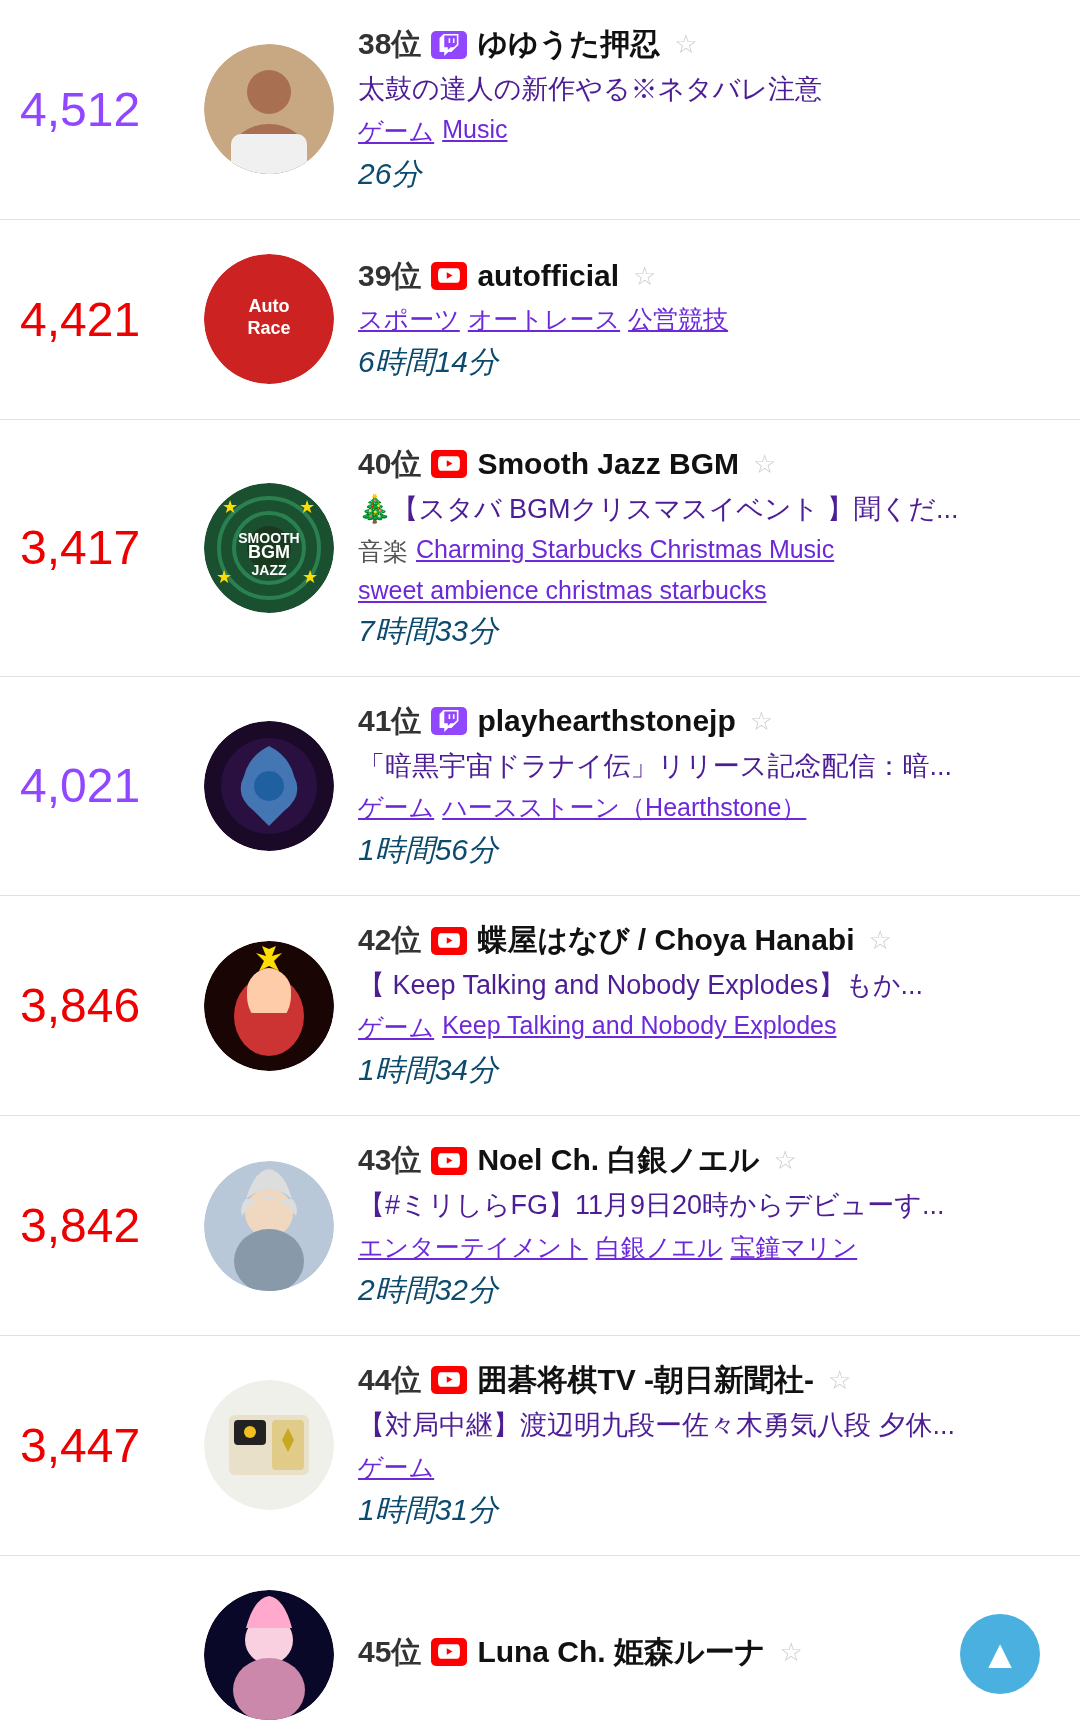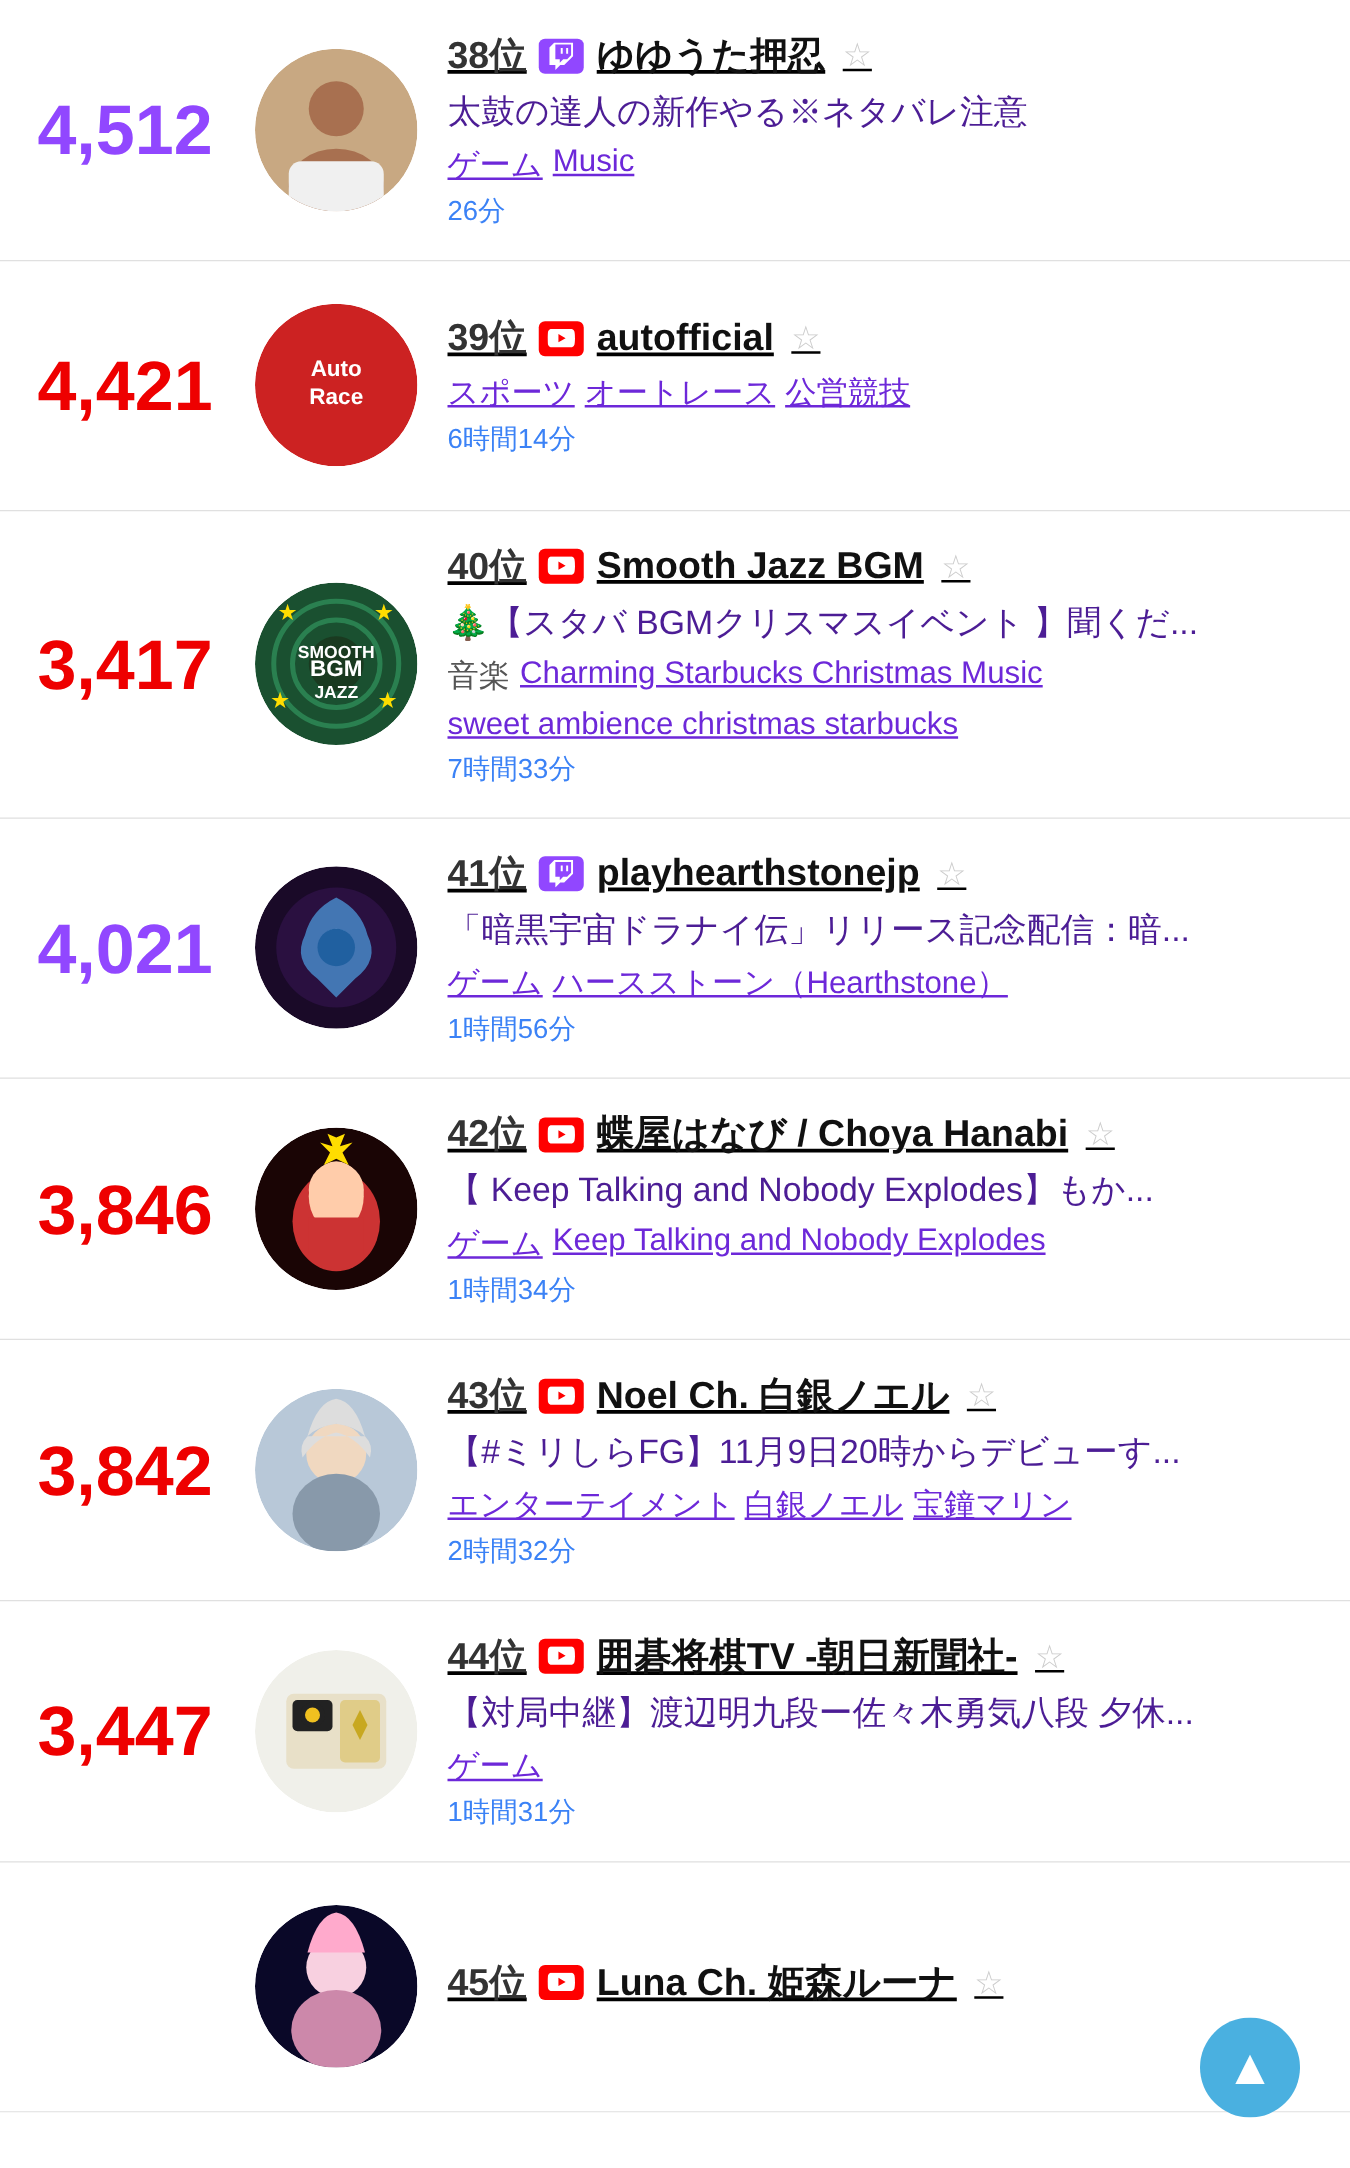--- a/index.html
+++ b/index.html
@@ -14,23 +14,22 @@
     .stream-item {
       display: flex;
       align-items: center;
       border-bottom: 1px solid #e0e0e0;
       padding: 24px 20px;
       min-height: 200px;
     }
     .viewer-count {
       width: 160px;
       min-width: 160px;
-      font-size: 56px;
-      font-weight: bold;
-      text-align: center;
+      font-size: 48px;
+      font-weight: normal;
       margin-right: 24px;
     }
     .viewer-count.purple { color: #9147ff; }
     .viewer-count.red { color: #e00; }
     .avatar {
       width: 130px;
       height: 130px;
       border-radius: 50%;
       overflow: hidden;
       margin-right: 24px;
@@ -39,21 +38,20 @@
       align-items: center;
       justify-content: center;
       font-size: 50px;
     }
     .stream-info { flex: 1; }
     .rank-line {
       display: flex;
       align-items: center;
       gap: 10px;
       margin-bottom: 6px;
-      text-decoration: underline;
     }
     .rank {
       font-size: 30px;
       font-weight: bold;
       color: #333;
     }
     .platform-icon {
       width: 36px;
       height: 28px;
       display: inline-flex;
@@ -98,22 +96,23 @@
       font-size: 25px;
       color: #6d28d9;
       text-decoration: underline;
       cursor: pointer;
     }
     .tag.no-underline {
       text-decoration: none;
       color: #555;
     }
     .duration {
-      font-size: 22px;
-      color: #3b82f6;
+      font-size: 30px;
+      color: #0c4a6e;
+      font-style: italic;
     }
     .back-to-top {
       position: fixed;
       bottom: 40px;
       right: 40px;
       width: 80px;
       height: 80px;
       background: #4ab0e0;
       border-radius: 50%;
       display: flex;

